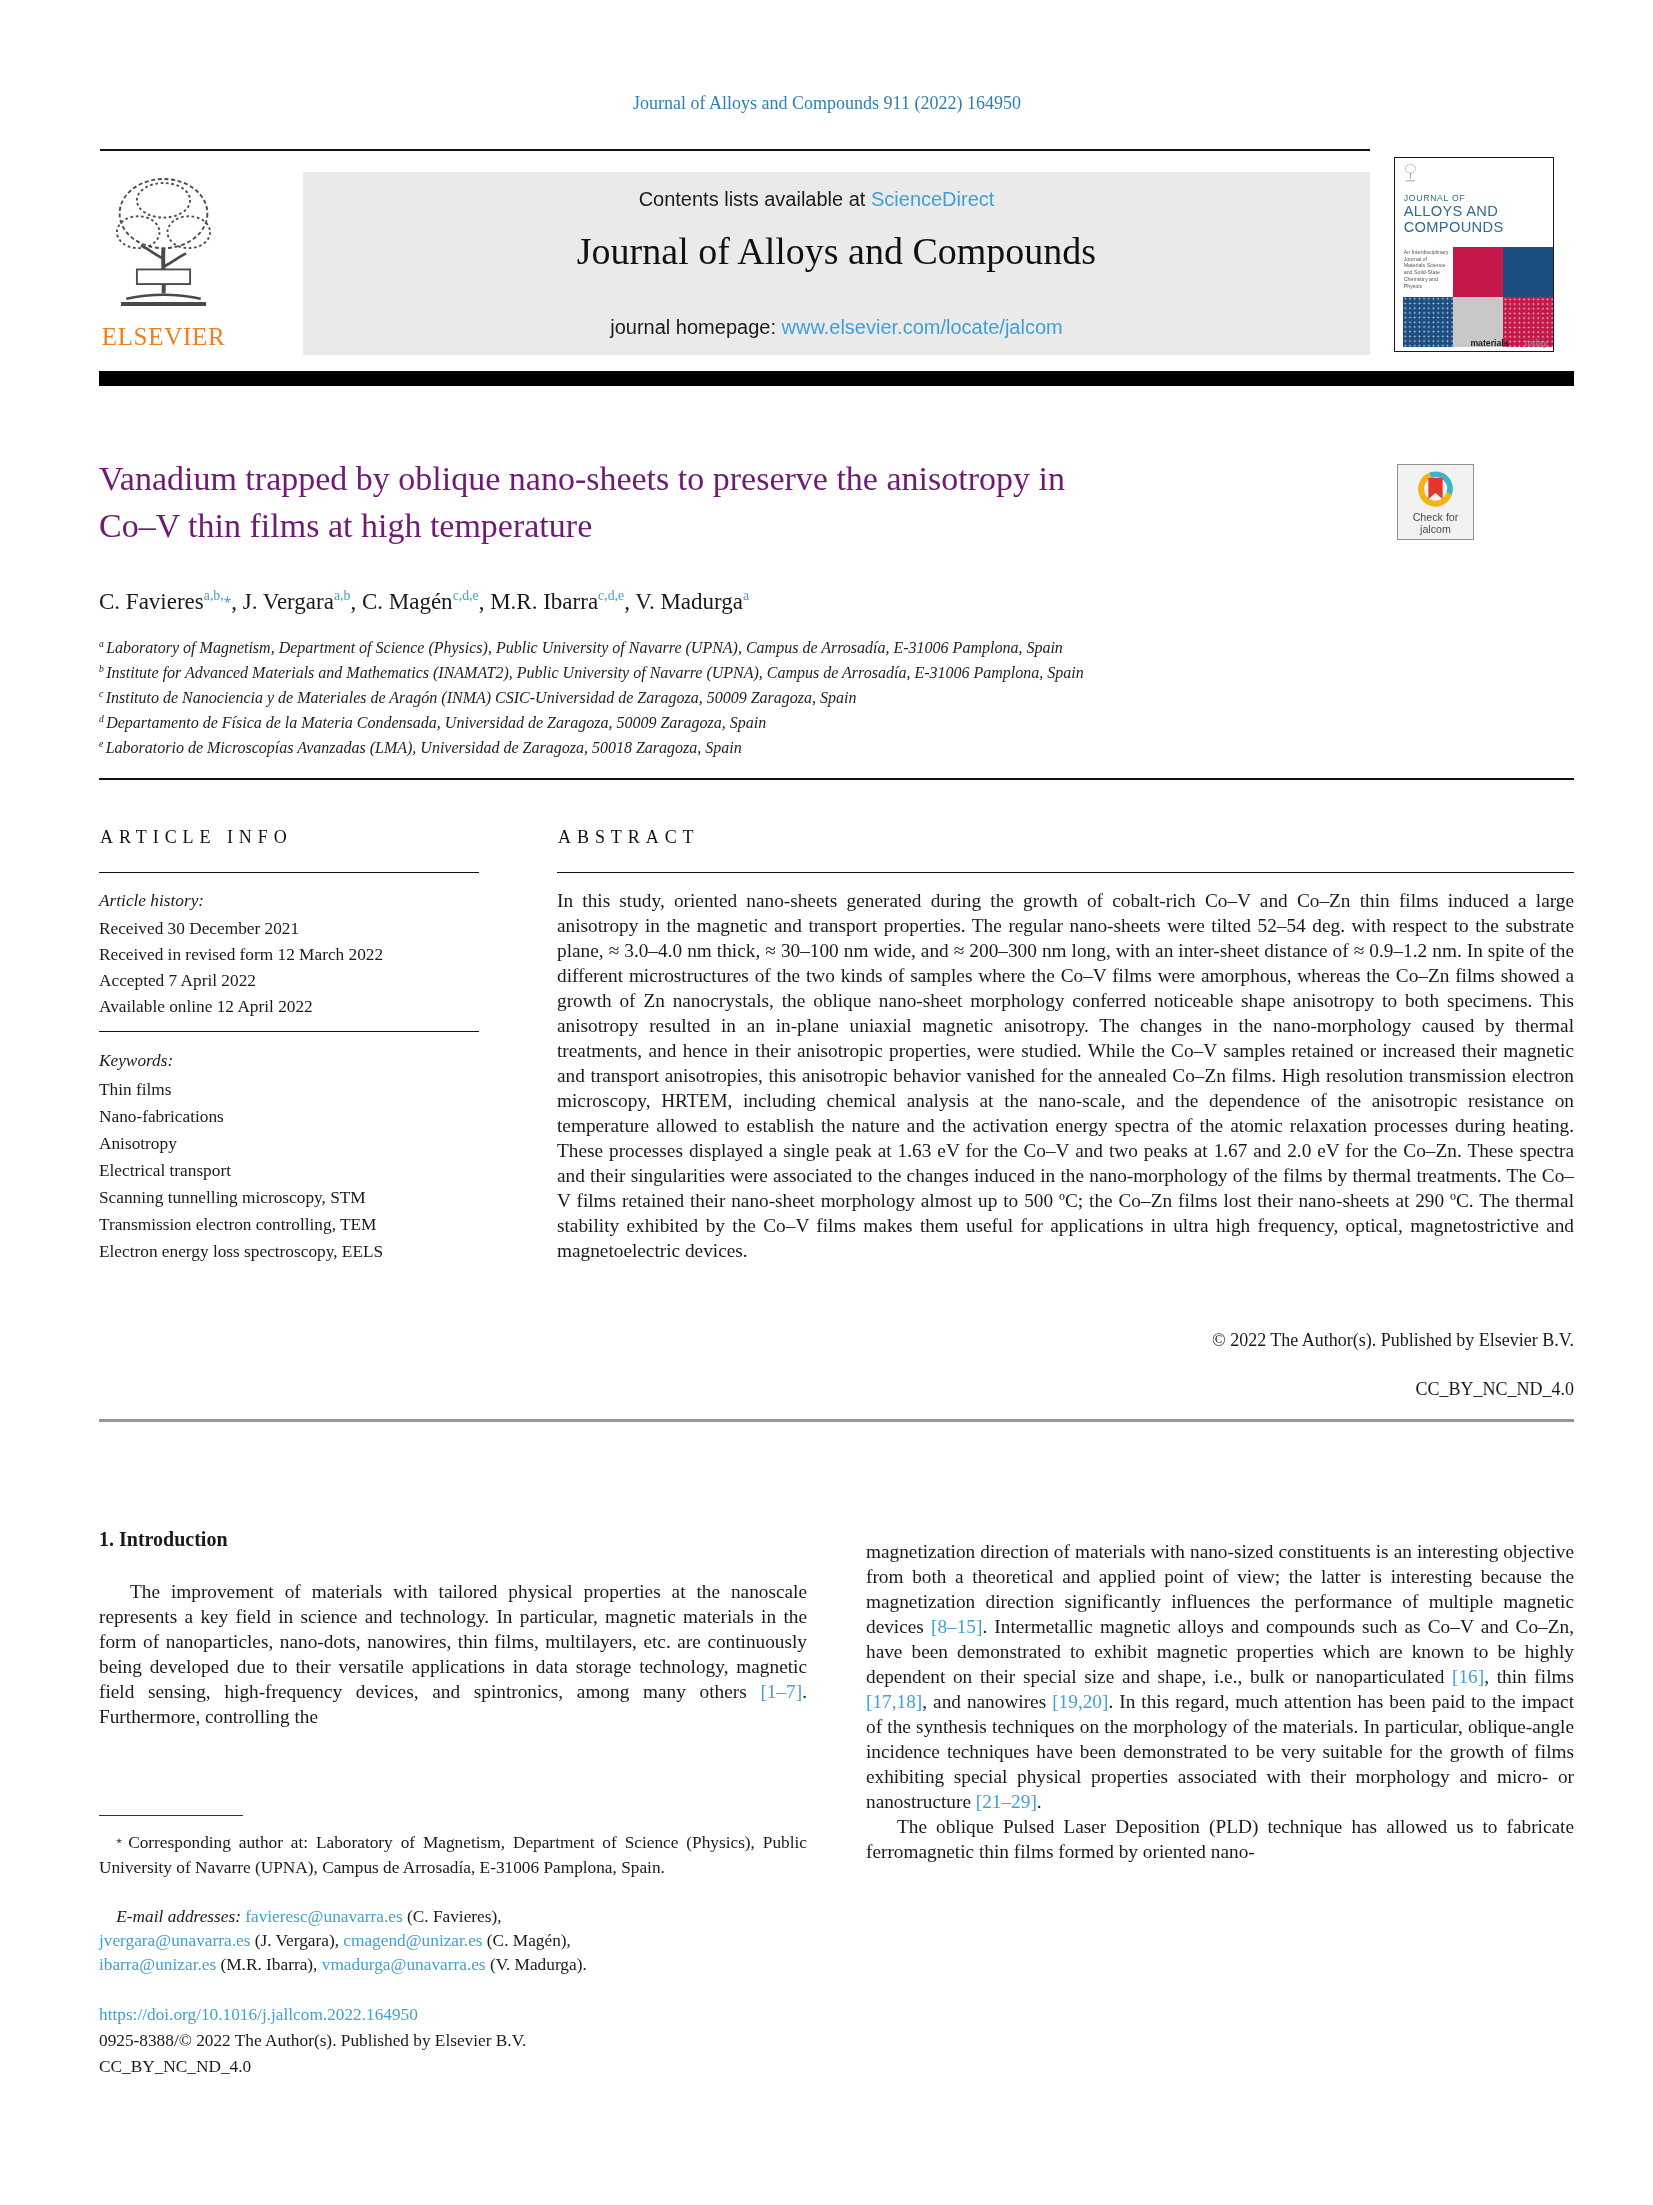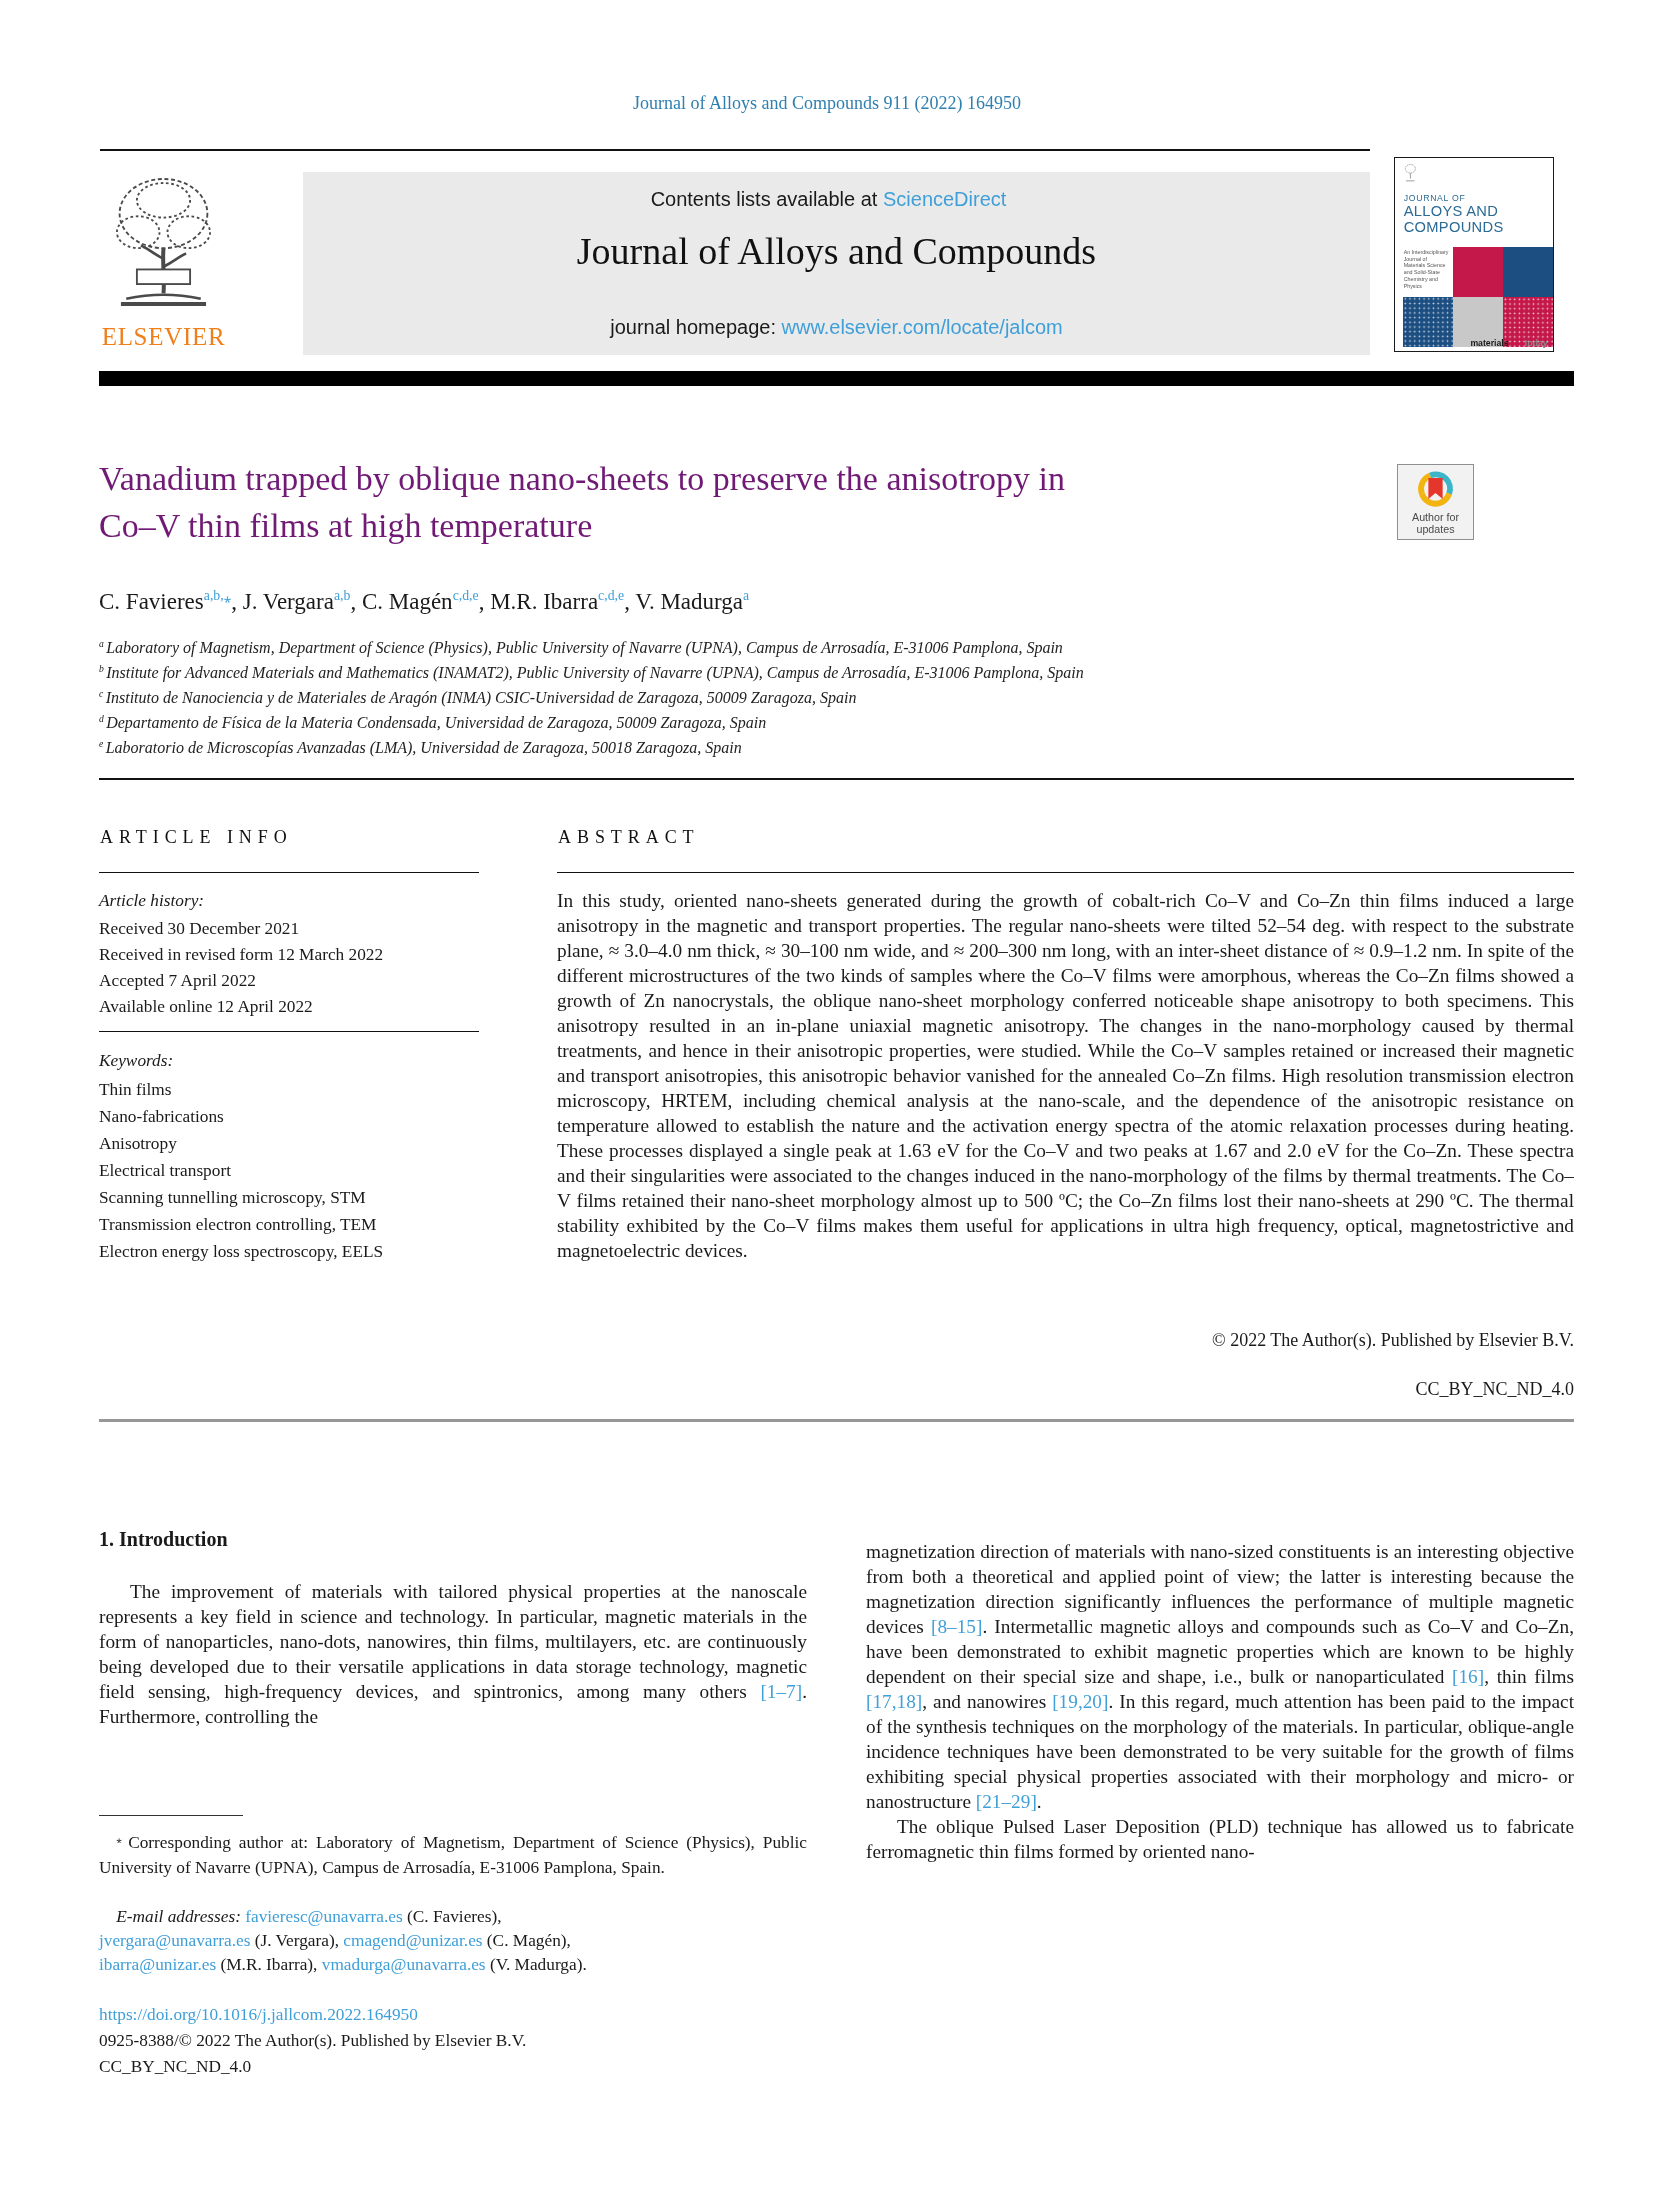--- a/index.html
+++ b/index.html
@@ -20,21 +20,21 @@
 
   
   #citation{top:93px;left:0;width:1654px;font-size:18px;color:#2f7fb0;}
 
   
   #hdr-rule{top:149px;left:100px;width:1270px;height:2px;}
   #elsevier-logo{top:171px;left:97px;width:133px;height:184px;}
   #elsevier-word{position:absolute;left:0px;top:152px;width:133px;text-align:center;
                  font-size:25px;color:#ef7f1a;letter-spacing:0.7px;font-family:"Liberation Serif",serif;}
   #graybox{top:172px;left:303px;width:1067px;height:183px;background:#eaeaea;}
-  #contents-line{top:16px;left:12px;width:1027px;font-size:20px;color:#1a1a1a;text-align:center;}
+  #contents-line{top:16px;left:0;width:1027px;font-size:20px;color:#1a1a1a;text-align:center;}
   #jtitle{top:57px;left:0;width:1067px;font-size:38px;color:#111;}
   #homepage-line{top:144px;left:0;width:1067px;font-size:20px;color:#1a1a1a;}
   #blackbar{top:371px;left:99px;width:1475px;height:14.7px;background:#000;}
 
   
   #cover{top:157px;left:1394px;width:160px;height:195px;background:#fff;border:1.3px solid #1a1a1a;box-sizing:border-box;}
   #cover-name{position:absolute;left:8.7px;top:35px;font-family:"Liberation Sans",sans-serif;color:#2a6a94;}
   #cover-name .l1{font-size:8.7px;letter-spacing:0.7px;}
   #cover-name .l2{font-size:14.7px;letter-spacing:0.3px;line-height:16px;}
   #cover-sub{position:absolute;left:8.7px;top:91px;width:45px;font-family:"Liberation Sans",sans-serif;
@@ -157,21 +157,21 @@
 
   <div id="badge" class="abs">
     <span>
       <svg width="39" height="39" viewBox="0 0 60 60" style="margin-top:4px;">
         <path d="M 9 38 A 22 22 0 0 1 22 10" stroke="#f2b411" stroke-width="9" fill="none"></path>
         <path d="M 22 10 A 22 22 0 0 1 51 38" stroke="#3db5c8" stroke-width="9" fill="none"></path>
         <path d="M 51 38 A 22 22 0 0 1 9 38" stroke="#f2b411" stroke-width="9" fill="none"></path>
         <path d="M 19 14 h 22 v 32 l -11 -9 l -11 9 z" fill="#e5362c"></path>
       </svg>
     </span>
-    <div id="badge-text">Author for updates</div>
+    <div id="badge-text">Check for jalcom</div>
   </div>
 
   <div id="authors" class="abs"><span>C. Favieres</span><span class="sup link">a,b,⁎</span><span>, J. Vergara</span><span class="sup link">a,b</span><span>, C. Magén</span><span class="sup link">c,d,e</span><span>, M.R. Ibarra</span><span class="sup link">c,d,e</span><span>, V. Madurga</span><span class="sup link">a</span></div>
 
   <div id="affils" class="abs">
     <div><span class="sup">a </span><span>Laboratory of Magnetism, Department of Science (Physics), Public University of Navarre (UPNA), Campus de Arrosadía, E-31006 Pamplona, Spain</span></div>
     <div><span class="sup">b </span><span>Institute for Advanced Materials and Mathematics (INAMAT2), Public University of Navarre (UPNA), Campus de Arrosadía, E-31006 Pamplona, Spain</span></div>
     <div><span class="sup">c </span><span>Instituto de Nanociencia y de Materiales de Aragón (INMA) CSIC-Universidad de Zaragoza, 50009 Zaragoza, Spain</span></div>
     <div><span class="sup">d </span><span>Departamento de Física de la Materia Condensada, Universidad de Zaragoza, 50009 Zaragoza, Spain</span></div>
     <div><span class="sup">e </span><span>Laboratorio de Microscopías Avanzadas (LMA), Universidad de Zaragoza, 50018 Zaragoza, Spain</span></div>

